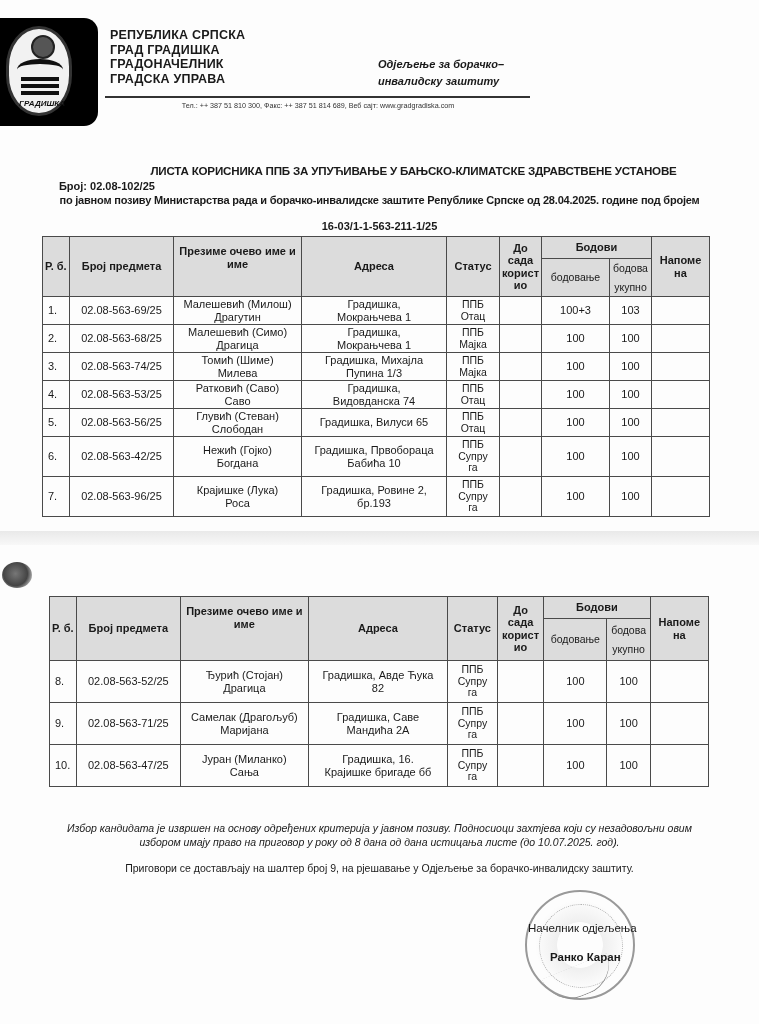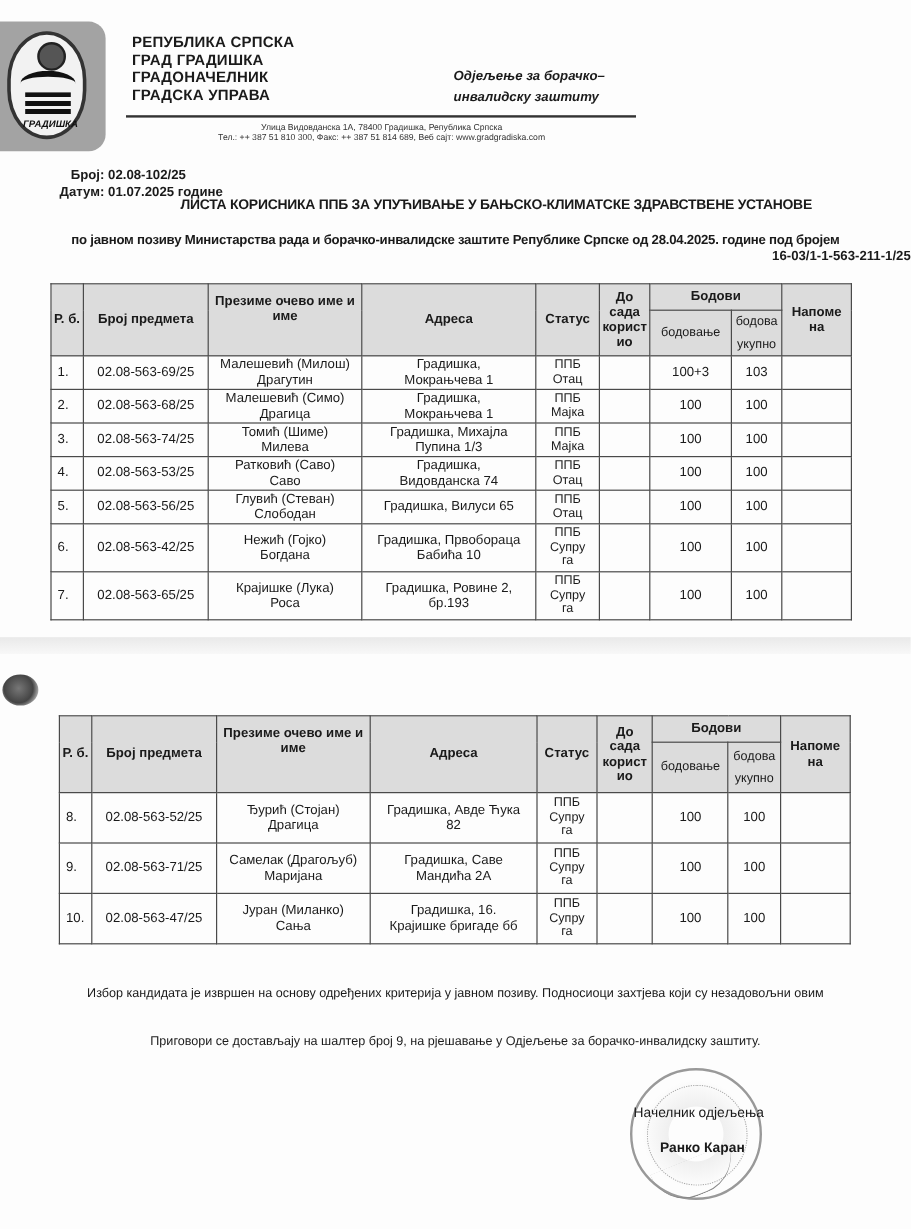--- a/index.html
+++ b/index.html
@@ -2,54 +2,54 @@
 <html><head>
 <meta charset="utf-8">
 <style>
   html, body { margin:0; padding:0; }
   body {
     width:759px; height:1024px; background:#fdfdfd; position:relative; overflow:hidden;
     font-family:"Liberation Sans", sans-serif; color:#1a1a1a;
   }
   .abs { position:absolute; }
   
-  .logo { left:0; top:18px; width:88px; height:108px; background:#a3a3a3; border-radius:0 14px 14px 0; }
+  .logo { left:0; top:18px; width:98px; height:108px; background:#000000; border-radius:0 14px 14px 0; }
   .logo-inner { position:absolute; left:6px; top:8px; width:66px; height:90px; border-radius:50%/45%; background:#f2f2f2; border:3px solid #333; box-sizing:border-box; }
   .logo-rose { position:absolute; left:22px; top:6px; width:20px; height:20px; border-radius:50%; background:#555; border:2px solid #222; }
   .logo-arch { position:absolute; left:8px; top:30px; width:46px; height:16px; border-top:5px solid #111; border-radius:50% 50% 0 0; }
   .logo-steps { position:absolute; left:12px; top:48px; width:38px; height:20px;
     background:repeating-linear-gradient(#111 0 4px, #f2f2f2 4px 7px); }
   .logo-text { position:absolute; left:6px; top:70px; width:54px; text-align:center; font-size:8px; font-weight:bold; color:#111; font-style:italic; }
   .org-lines { left:110px; top:28px; font-size:12.5px; font-weight:bold; line-height:14.5px; letter-spacing:0.2px; }
   .dept { left:378px; top:56px; font-size:11px; font-weight:bold; font-style:italic; line-height:17px; }
   .hr { left:105px; top:96px; width:425px; height:0; border-top:2px solid #333; }
   .addr { left:108px; top:101px; width:420px; text-align:center; font-size:7.2px; line-height:9px; color:#333; }
   .meta { left:22px; top:139px; font-size:11px; font-weight:bold; line-height:14px; }
-  .meta .lbl { display:inline-block; width:65px; text-align:right; }
+  .meta .lbl { display:inline-block; width:65px; text-align:right;margin-top:40px; }
   
   .title { left:0; width:759px; text-align:center; font-weight:bold; }
   .t1 { top:164px; font-size:11.6px; letter-spacing:-0.2px;padding-left:34px; }
   .t2 { top:194px; font-size:11px; letter-spacing:-0.2px; }
-  .t3 { top:208px; font-size:11px;text-align:right; }
+  .t3 { top:220px; font-size:11px; }
   
   table { border-collapse:collapse; position:absolute; table-layout:fixed; font-size:11px; }
   td, th { border:1.3px solid #4a4a4a; text-align:center; vertical-align:middle; padding:0 2px; line-height:12.5px; }
   th { background:#dcdcdc; font-weight:bold; font-size:11px; }
   th.sub { font-weight:normal; font-size:10.5px; }
   td.num { text-align:left; padding-left:5px; }
   td.case { font-size:11px; }
   td.status { font-size:10.5px; line-height:11.5px;margin-top:12px; }
   .tbl1 { left:42px; top:236px; width:667px; }
   .tbl2 { left:49px; top:596px; width:660px; }
   .tbl1 tr.r { height:28px; }
   .tbl1 tr.r3 { height:40px; }
   .tbl2 tr.r { height:42px; }
   
   .foot { left:0; width:759px; text-align:center; font-size:10.5px; line-height:14px; }
-  .f1 { top:821px; }
+  .f1 { top:821px;font-style:italic; }
   .f2 { top:861px; }
   .stamp { left:525px; top:890px; width:110px; height:110px; border-radius:50%; border:2px solid #999;
     box-sizing:border-box; background:radial-gradient(circle, transparent 30%, rgba(160,160,160,0.15) 31%, transparent 60%); }
   .stamp-inner { position:absolute; left:12px; top:12px; width:82px; height:82px; border-radius:50%; border:1.5px dotted #aaa; }
   .sig1 { left:528px; top:922px; font-size:11.5px; font-weight:normal; }
   .sig2 { left:550px; top:951px; font-size:11.5px; font-weight:bold; }
   .signature { left:545px; top:965px; width:70px; height:30px; border-bottom:1.5px solid #888; transform:rotate(-22deg); border-radius:0 0 40px 40px; }
   .hole { left:2px; top:562px; width:30px; height:26px; border-radius:50%; background:radial-gradient(circle at 45% 45%, #777 0, #444 55%, #bbb 80%, transparent 100%); }
   .fold { left:0; top:531px; width:759px; height:14px; background:linear-gradient(#e9e9e9, #f8f8f8); }
 </style>
@@ -73,21 +73,20 @@
 </div>
 
 <div class="abs dept">
   <div>Одјељење за борачко–</div>
   <div>инвалидску заштиту</div>
 </div>
 
 <div class="abs hr"></div>
 
 <div class="abs addr">
-  <div>Улица Видовданска 1А, 78400 Градишка, Република Српска</div>
   <div>Тел.: ++ 387 51 810 300, Факс: ++ 387 51 814 689, Веб сајт: www.gradgradiska.com</div>
 </div>
 
 <div class="abs meta">
   <div><span class="lbl">Број:</span> <span>02.08-102/25</span></div>
   <div><span class="lbl">Датум:</span> <span>01.07.2025 године</span></div>
 </div>
 
 <div class="abs title t1">ЛИСТА КОРИСНИКА ППБ ЗА УПУЋИВАЊЕ У БАЊСКО-КЛИМАТСКЕ ЗДРАВСТВЕНЕ УСТАНОВЕ</div>
 <div class="abs title t2">по јавном позиву Министарства рада и борачко-инвалидске заштите Републике Српске од 28.04.2025. године под бројем</div>
@@ -315,21 +314,21 @@
         </td>
         <td>
           <div></div>
         </td>
       </tr>
       <tr class="r r3">
         <td class="num">
           <div>7.</div>
         </td>
         <td class="case">
-          <div>02.08-563-65/25</div>
+          <div>02.08-563-96/25</div>
         </td>
         <td>
           <div>Крајишке (Лука)</div>
           <div>Роса</div>
         </td>
         <td>
           <div>Градишка, Ровине 2,</div>
           <div>бр.193</div>
         </td>
         <td class="status">
@@ -485,20 +484,21 @@
         </td>
         <td>
           <div></div>
         </td>
       </tr>
     </tbody>
 </table>
 
 <div class="abs foot f1">
   <div>Избор кандидата је извршен на основу одређених критерија у јавном позиву. Подносиоци захтјева који су незадовољни овим</div>
+  <div>избором имају право на приговор у року од 8 дана од дана истицања листе (до 10.07.2025. год).</div>
 </div>
 <div class="abs foot f2">Приговори се достављају на шалтер број 9, на рјешавање у Одјељење за борачко-инвалидску заштиту.</div>
 
 <div class="abs stamp">
     <div class="stamp-inner"></div>
   </div>
 <div class="abs signature"></div>
 <div class="abs sig1">Начелник одјељења</div>
 <div class="abs sig2">Ранко Каран</div>
 

